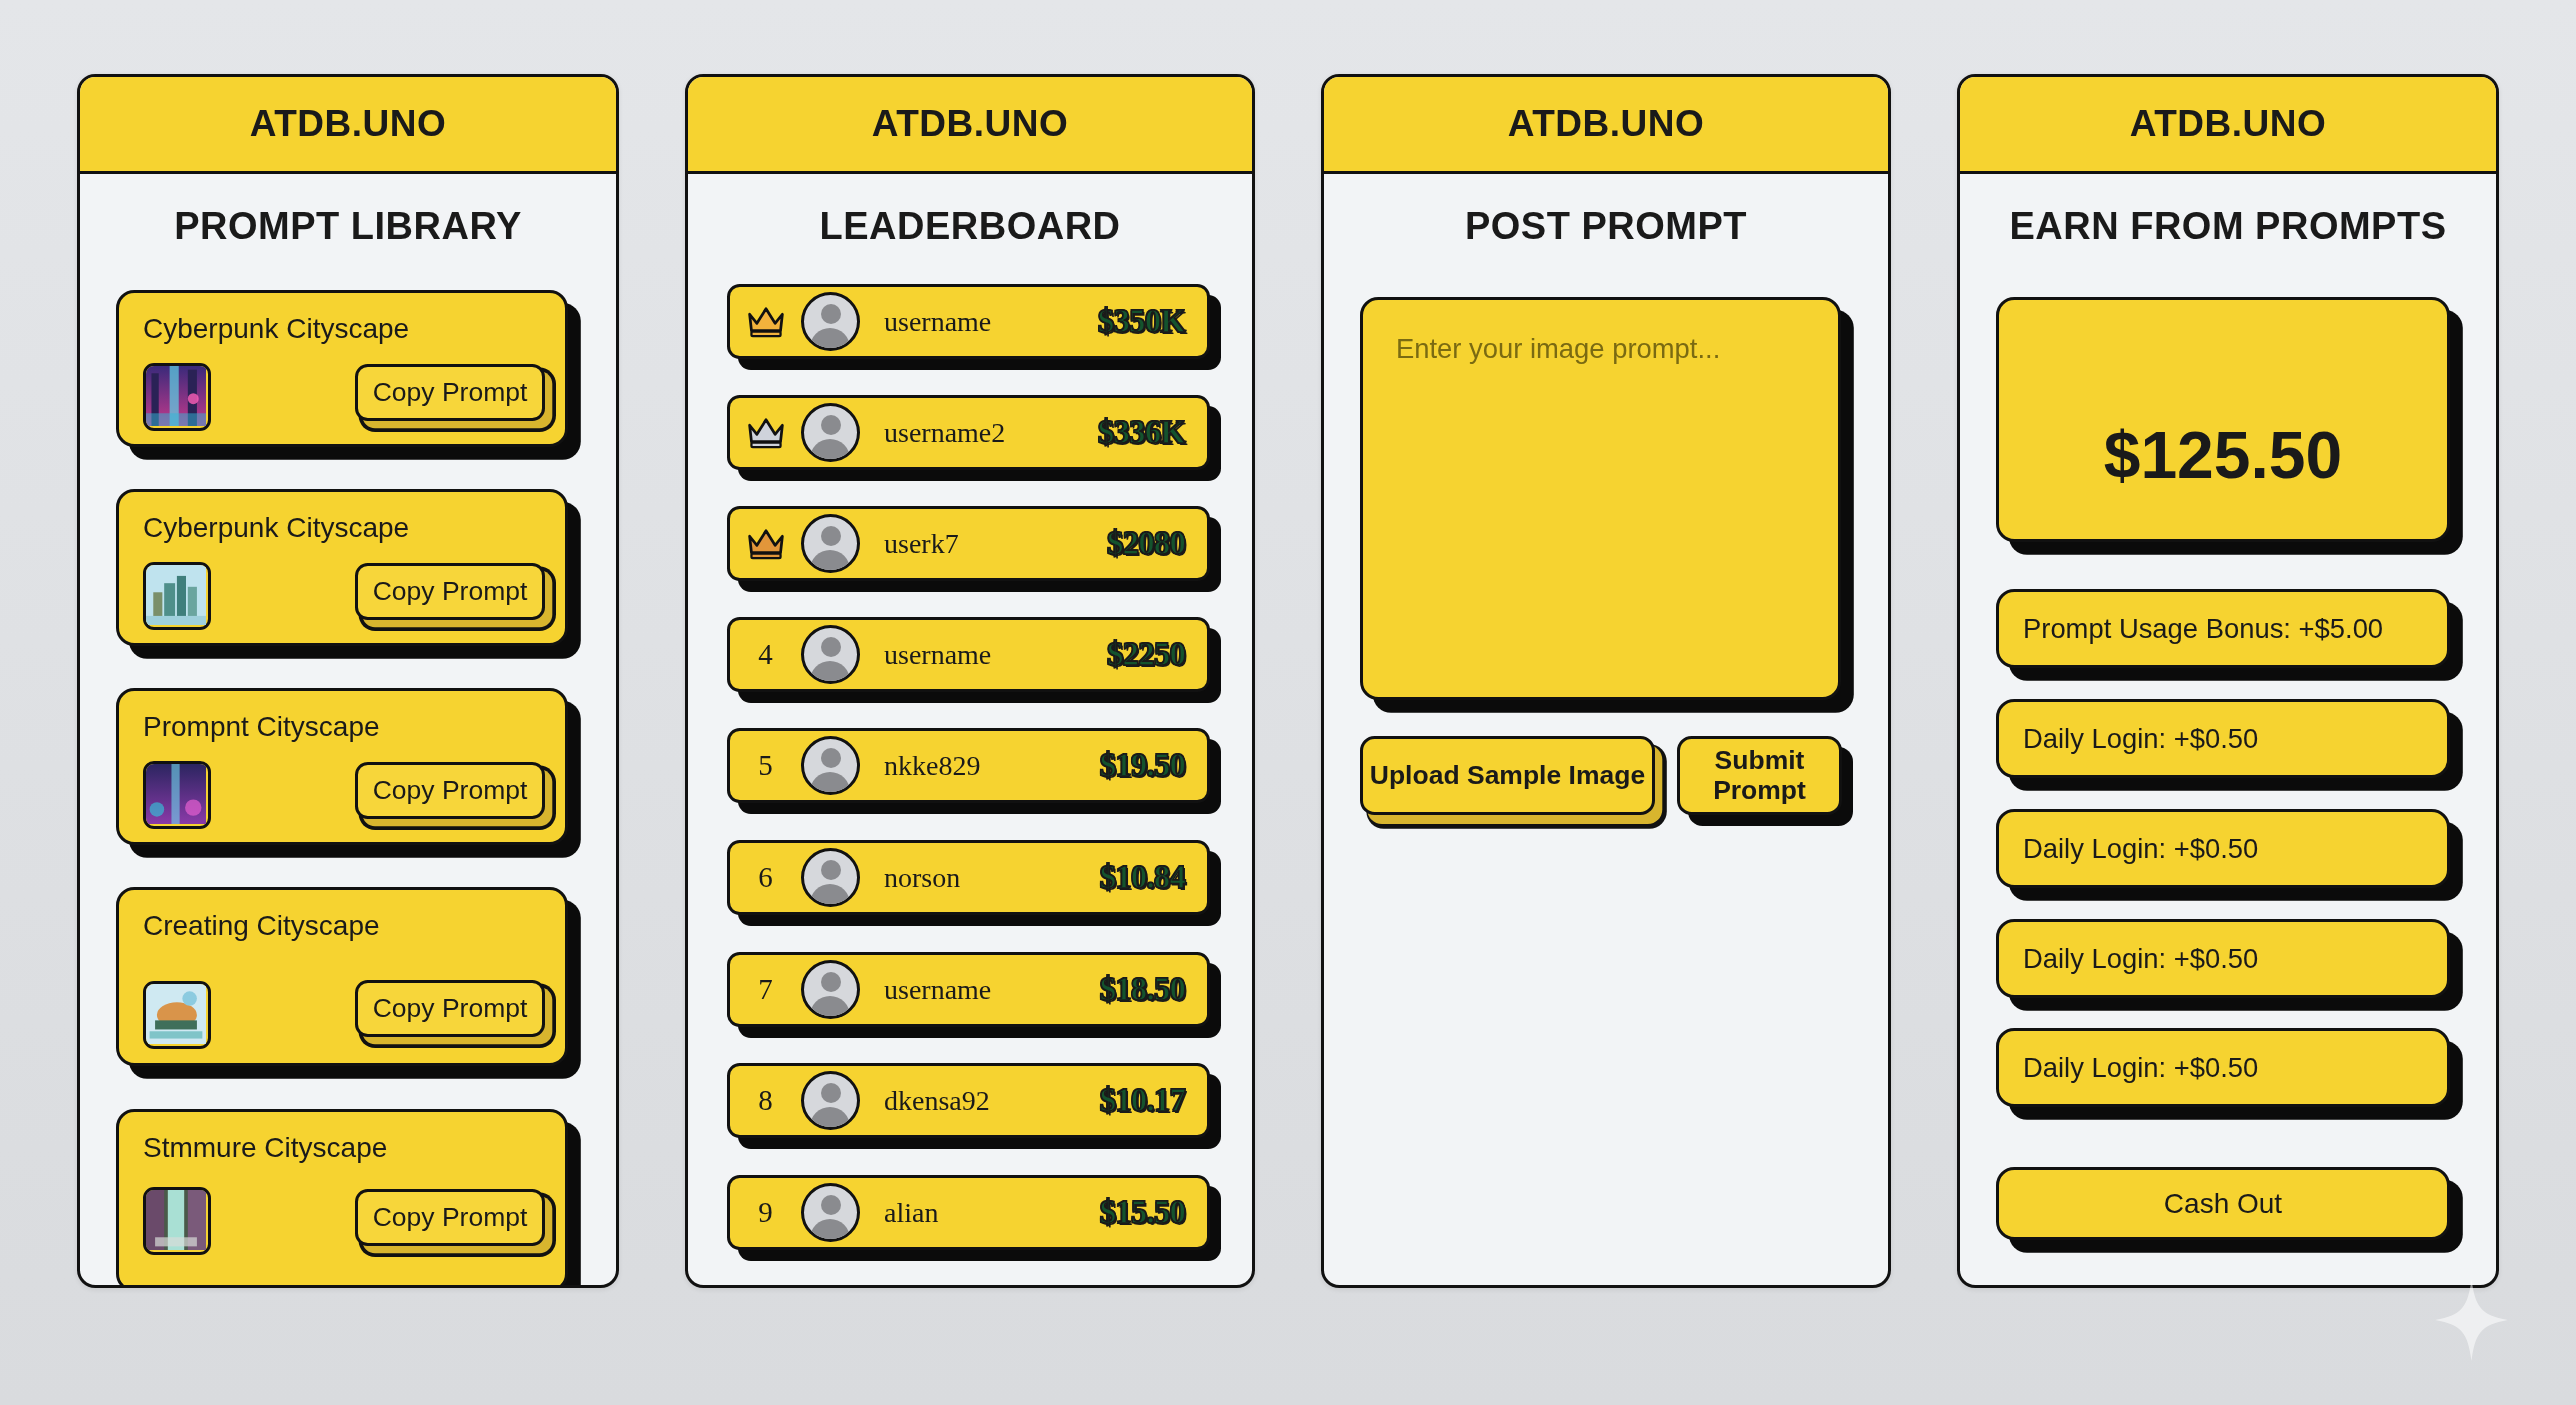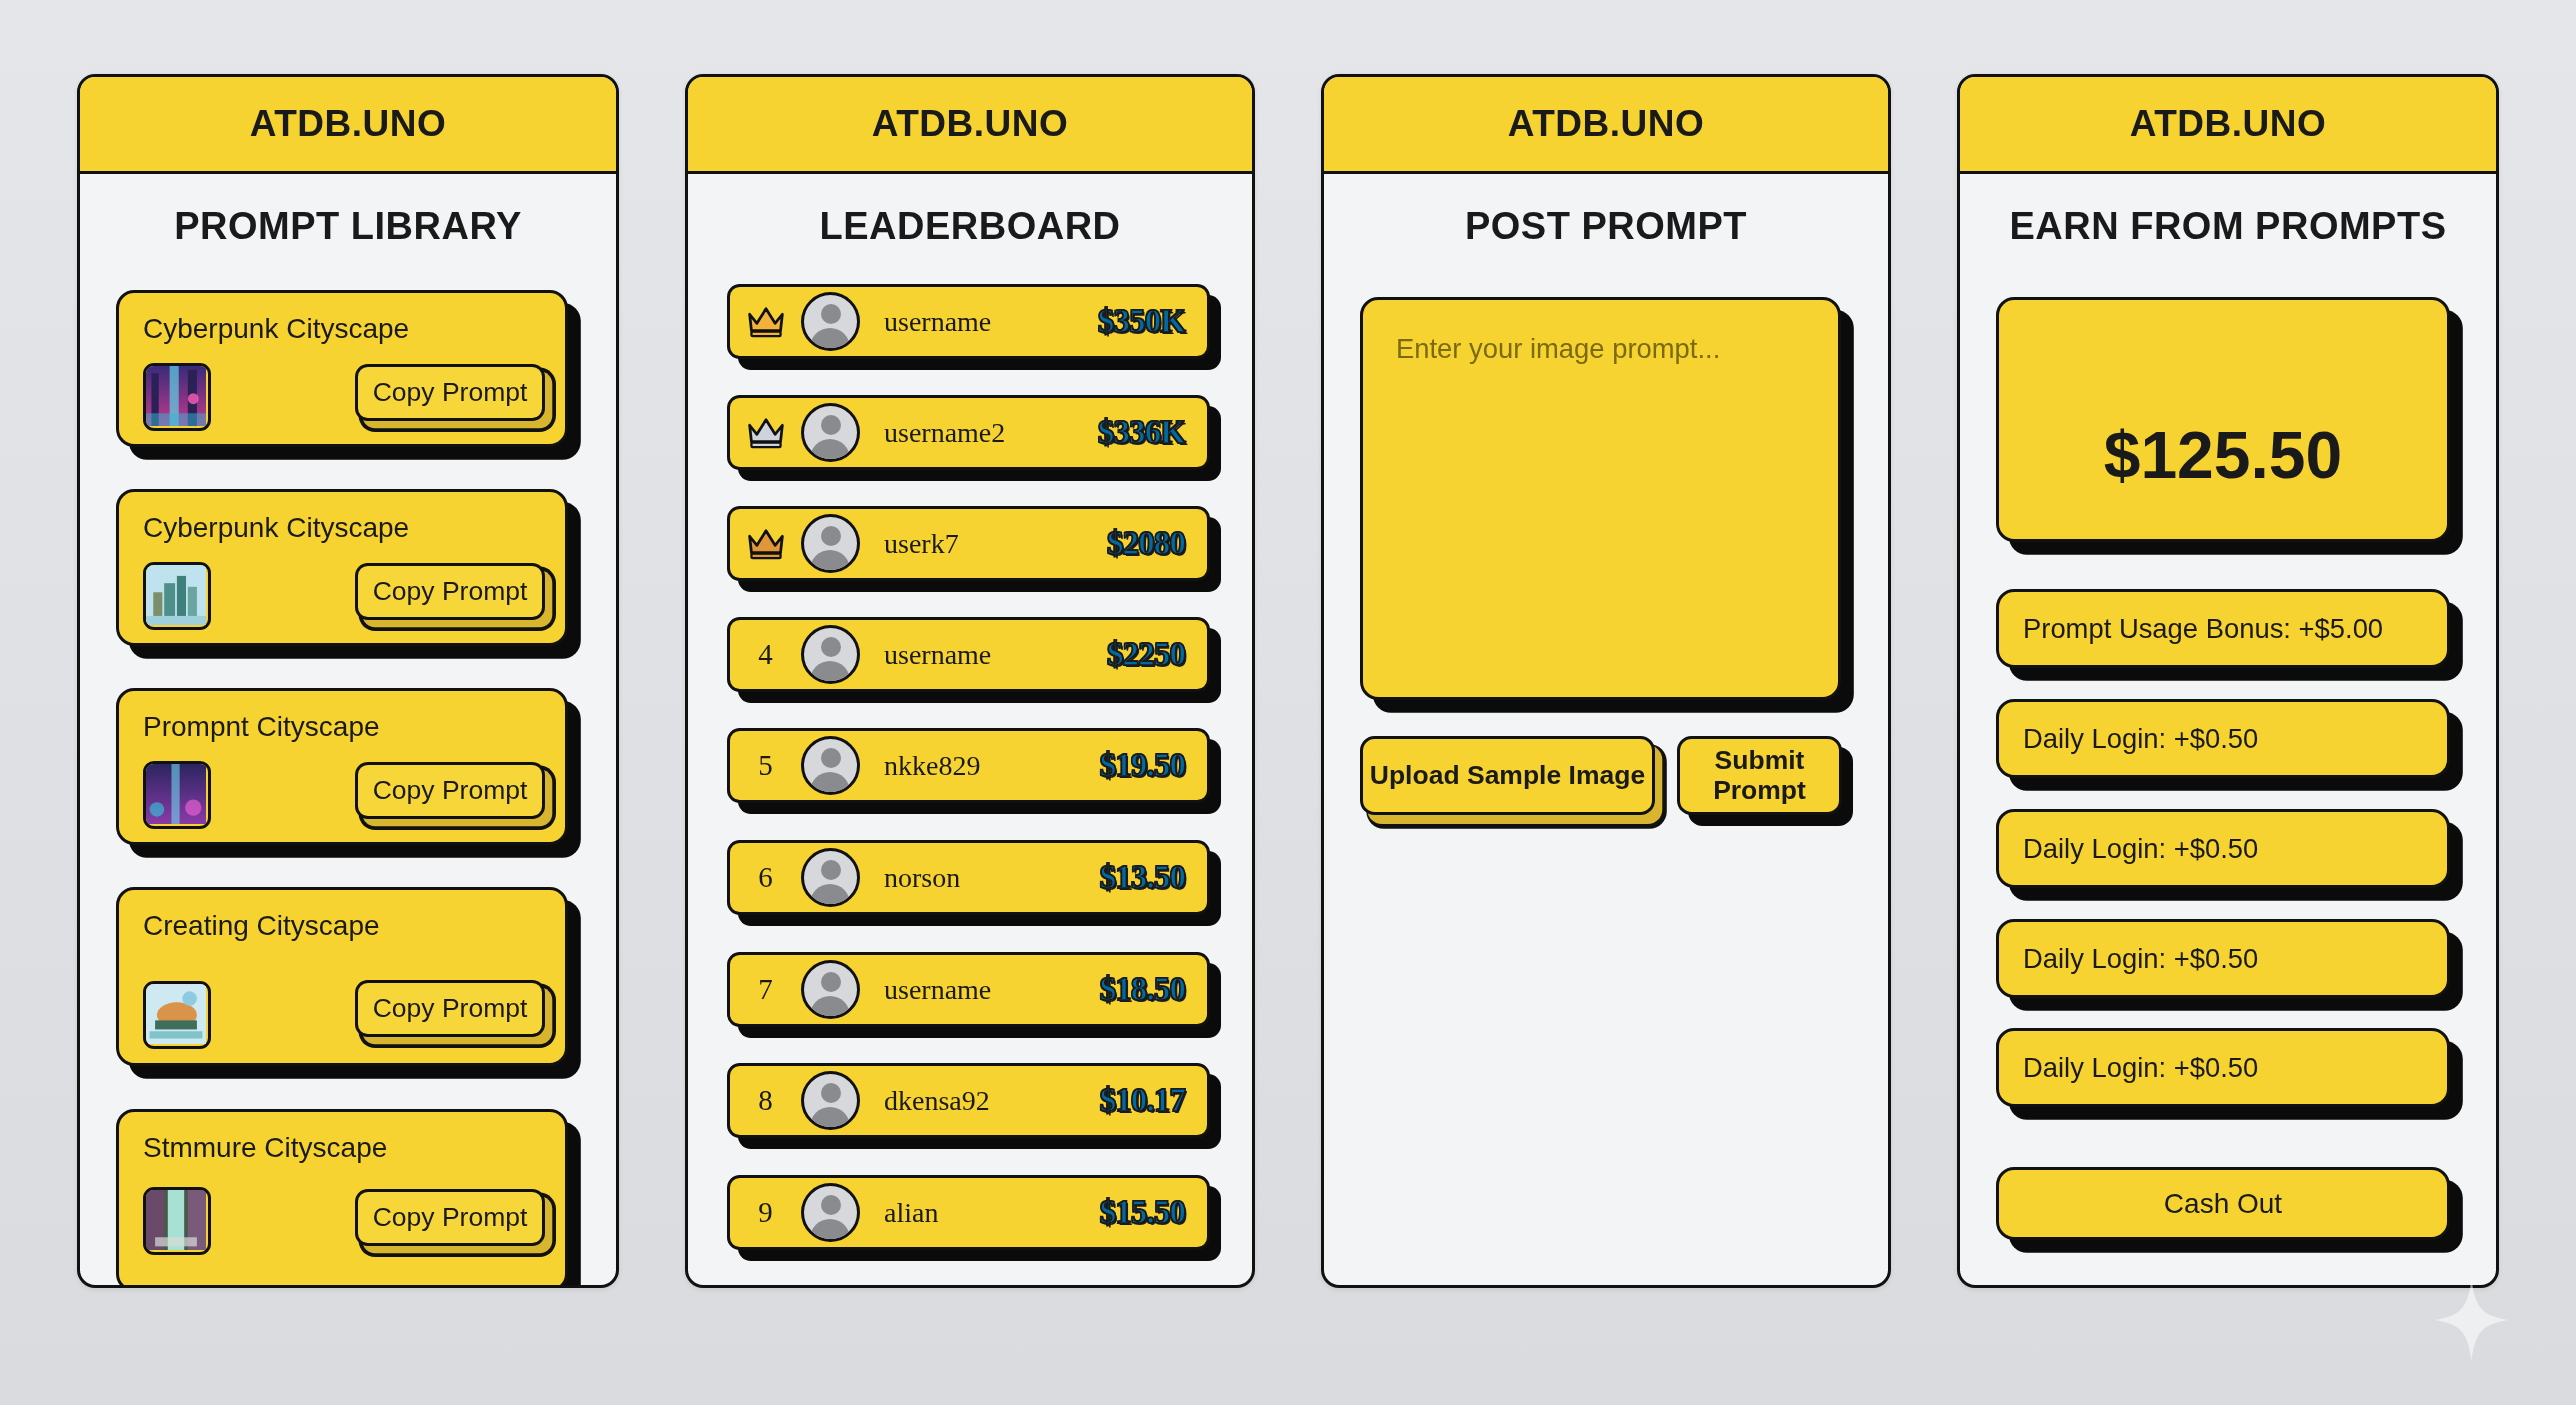--- a/index.html
+++ b/index.html
@@ -62,21 +62,21 @@
   }
   .rank-slot { width: 71px; display: flex; justify-content: center; align-items: center; font-size: 29px; }
   .avatar {
     width: 59px; height: 59px; border-radius: 50%;
     border: 3.7px solid #111; background: #d6d8dc; position: relative; overflow: hidden; flex: none;
   }
   .avatar .head { position: absolute; left: 16.5px; top: 9.1px; width: 20px; height: 20px; border-radius: 50%; background: #8a8b8f; }
   .avatar .body { position: absolute; left: 6.4px; top: 33px; width: 40px; height: 27.4px; border-radius: 20px 20px 0 0; background: #8a8b8f; }
   .uname { margin-left: 24px; font-size: 28px; flex: 1; }
   .amount {
-    margin-right: 22px; font-size: 33px; font-weight: bold; color: #0369a1;
+    margin-right: 22px; font-size: 33px; font-weight: bold; color: #14532d;
     -webkit-text-stroke: 1.4px #1a1a1a;
     text-shadow: 1.8px 1.8px 0 #1a1a1a, -0.9px -0.9px 0 #1a1a1a, 0.9px -0.9px 0 #1a1a1a, -0.9px 0.9px 0 #1a1a1a;
     letter-spacing: -0.9px;
   }
 
   
   .textarea-card { padding: 33px 33px; }
   .prompt-input {
     width: 100%; height: 100%; border: none; background: transparent; resize: none; outline: none;
     font-family: "Liberation Sans", "DejaVu Sans", sans-serif; font-size: 27.4px; color: #1a1a1a;
@@ -260,21 +260,21 @@
       <div class="amount">$19.50</div>
     </div>
 
     <div class="lrow" style="top:763px;">
       <div class="rank-slot">6</div>
       <div class="avatar">
           <div class="head"></div>
           <div class="body"></div>
         </div>
       <div class="uname">norson</div>
-      <div class="amount">$13.50</div>
+      <div class="amount">$10.84</div>
     </div>
 
     <div class="lrow" style="top:875px;">
       <div class="rank-slot">7</div>
       <div class="avatar">
           <div class="head"></div>
           <div class="body"></div>
         </div>
       <div class="uname">username</div>
       <div class="amount">$18.50</div>

